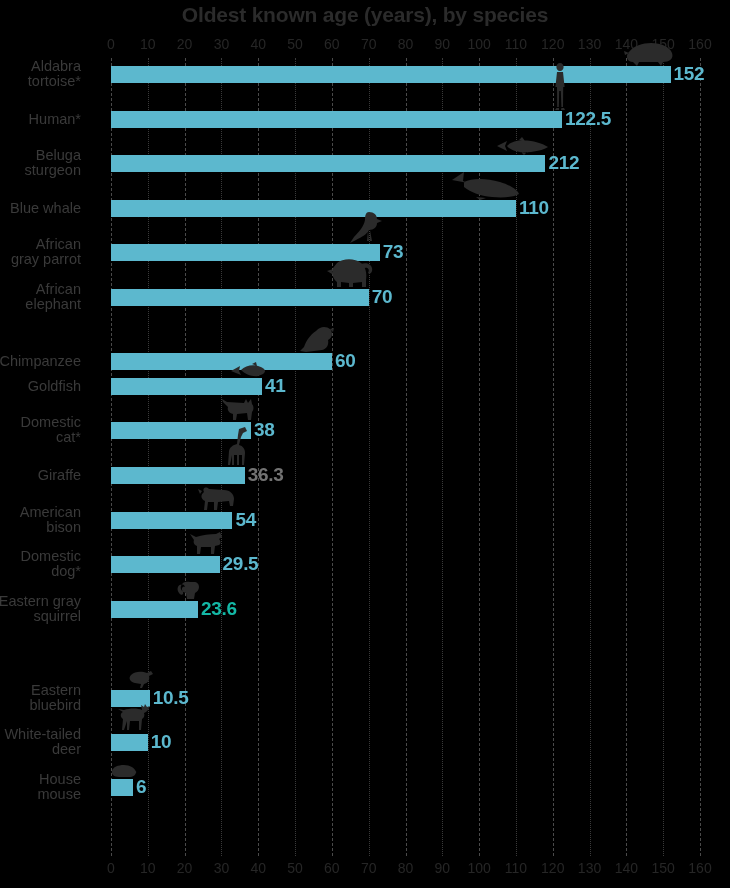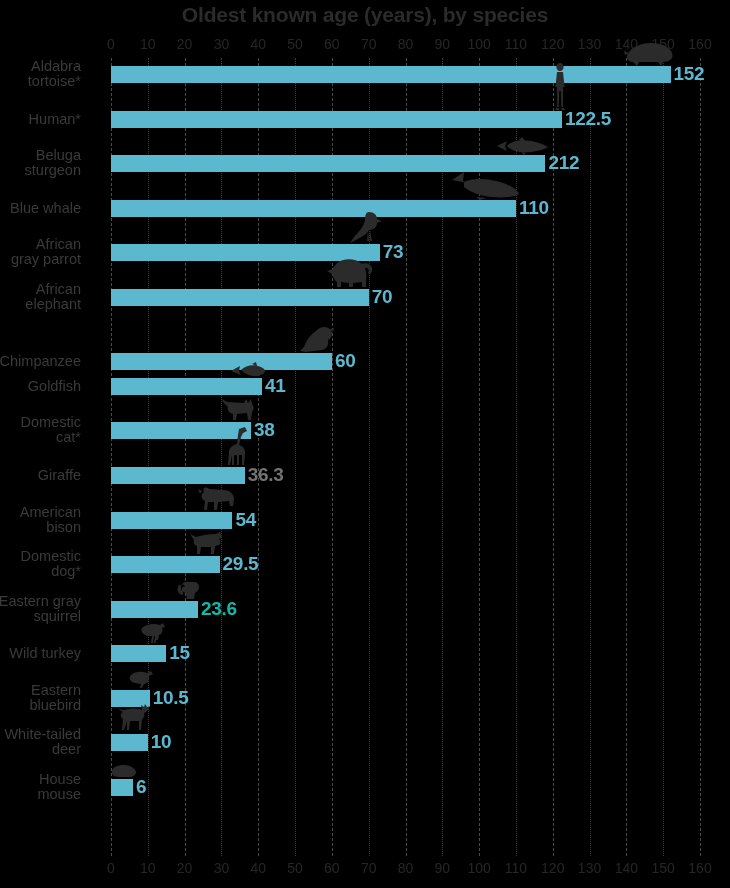--- a/index.html
+++ b/index.html
@@ -295,30 +295,20 @@
         <div class="cat-label" style="top: -7px;">Eastern gray
 squirrel</div>
         <div class="bar" style="width: 86.8775px; background: rgb(92, 184, 206);"></div>
         <div class="bar-value" style="left: 89.8775px; color: #14b8a6;">23.6</div>
         <div class="icon-holder" style="left: 64.8775px;">
           <svg width="26" height="22" viewBox="0 0 26 22">
             <path d="M18 3 C21 3 23 5 23 8 C23 11 21 13 19 14 L18 20 L11 20 L10 14 C6 13 4 10 5 7 C6 3 10 2 14 3 Z M8 6 C2 4 0 10 3 14 C5 17 8 16 7 13 C5 10 6 7 9 8 Z" fill="#2b2b2b"></path>
           </svg>
         </div>
       </div>
-      <div class="row" style="top: 587.15px;">
-        <div class="cat-label" style="top: 1px;">Wild turkey</div>
-        <div class="bar" style="width: 55.2188px; background: rgb(92, 184, 206);"></div>
-        <div class="bar-value" style="left: 58.2188px; color: rgb(92, 184, 206);">15</div>
-        <div class="icon-holder" style="left: 27.2188px;">
-          <svg width="32" height="22" viewBox="0 0 32 22">
-            <path d="M22 2 L25 0 L27 4 L24 5 C25 8 24 11 21 12 L20 17 L18 17 L18 20 L16 20 L17 13 L10 13 C5 12 2 8 4 5 C8 1 16 0 22 2 Z M16 13 L15 20 L13 20 L14 13 Z" fill="#2b2b2b"></path>
-          </svg>
-        </div>
-      </div>
       <div class="row" style="top: 631.7px;">
         <div class="cat-label" style="top: -7px;">Eastern
 bluebird</div>
         <div class="bar" style="width: 38.6531px; background: rgb(92, 184, 206);"></div>
         <div class="bar-value" style="left: 41.6531px; color: rgb(92, 184, 206);">10.5</div>
         <div class="icon-holder" style="left: 16.6531px;">
           <svg width="26" height="20" viewBox="0 0 26 20">
             <path d="M19 3 L23 1 L25 4 L21 6 C22 10 20 13 16 14 L14 18 L12 18 L13 14 L7 13 C2 12 0 8 3 5 C7 1 14 1 19 3 Z" fill="#2b2b2b"></path>
           </svg>
         </div>

